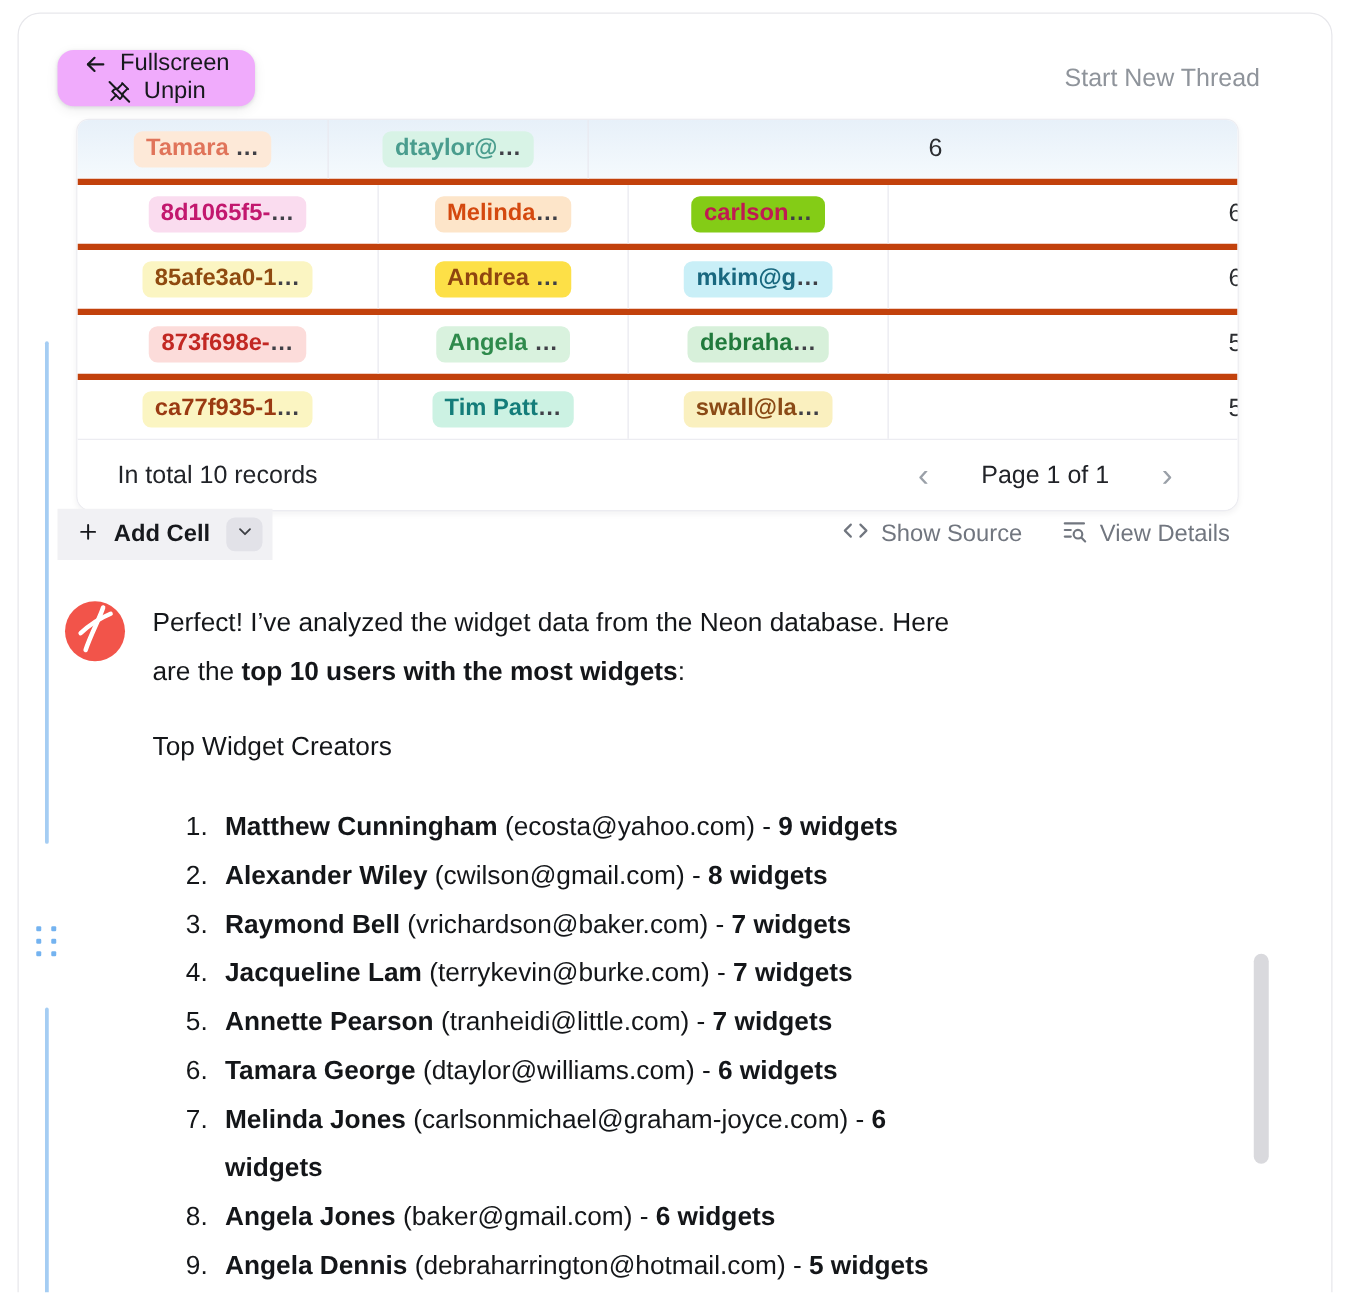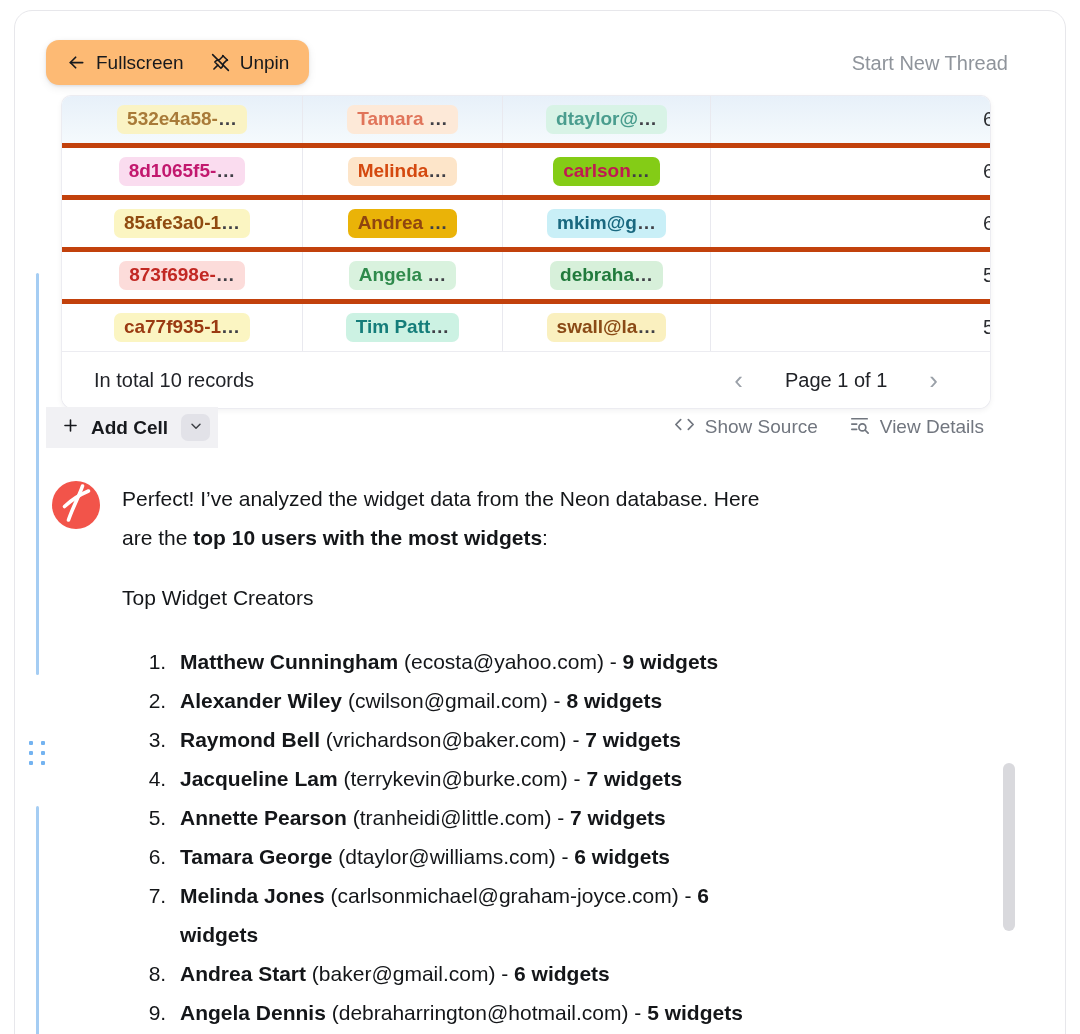--- a/index.html
+++ b/index.html
@@ -3,21 +3,21 @@
 <meta charset="utf-8">
 <style>
   html,body{margin:0;padding:0;background:#ffffff;}
   body{width:1080px;height:1034px;overflow:hidden;font-family:"Liberation Sans",sans-serif;-webkit-font-smoothing:antialiased;color:#17191c;}
   .canvas{position:relative;width:1080px;height:1034px;overflow:hidden;background:#fff;}
 
   
   .thread-panel{position:absolute;left:14px;top:10px;width:1050px;height:1400px;background:#fff;border:1px solid #e7e7eb;border-radius:18px;}
 
   
-  .toolbar-pill{position:absolute;left:46px;top:40px;height:45px;background:#fdba74;border-radius:13px;box-shadow:0 1px 3px rgba(20,20,35,.10),0 3px 10px rgba(20,20,35,.07);display:flex;align-items:center;padding:0 20px;gap:26px;z-index:5;}
+  .toolbar-pill{position:absolute;left:46px;top:40px;height:45px;background:#f0abfc;border-radius:13px;box-shadow:0 1px 3px rgba(20,20,35,.10),0 3px 10px rgba(20,20,35,.07);display:flex;align-items:center;padding:0 20px;z-index:5;flex-direction:column;}
   .tb-btn{display:flex;align-items:center;gap:9px;font-size:19px;font-weight:500;color:#17191d;cursor:pointer;white-space:nowrap;}
   .tb-btn svg{display:block;}
 
   .start-thread{position:absolute;top:52px;right:72px;font-size:20px;font-weight:500;color:#8f949b;cursor:pointer;}
 
   
   .table-card{position:absolute;left:62px;top:96px;width:928px;border-radius:9px 9px 11px 11px;background:#fff;box-shadow:0 0 0 1px #ececf1,0 2px 6px rgba(25,25,40,.07);overflow:hidden;}
   .t-row{display:flex;height:47px;align-items:center;background:#fff;}
   .t-row + .t-row{border-top:5px solid #c2410c;}
   .t-row.selected{background:linear-gradient(180deg,#e7f0f9 0%,#f5fafd 100%);}
@@ -93,23 +93,20 @@
       </span>
       <span>Unpin</span>
     </div>
   </div>
 
   <div class="start-thread">Start New Thread</div>
 
   <div class="table-card">
     <div>
   <div class="t-row selected">
-    <div class="t-cell c1">
-            <span class="pill" style="background: rgb(250, 243, 196); color: rgb(168, 122, 56);"><span class="pv">532e4a58-</span><span class="pe">…</span></span>
-          </div>
     <div class="t-cell c2">
             <span class="pill" style="background: rgb(253, 233, 216); color: rgb(224, 116, 90);"><span class="pv">Tamara </span><span class="pe">…</span></span>
           </div>
     <div class="t-cell c3">
             <span class="pill" style="background: rgb(216, 243, 230); color: rgb(74, 157, 142);"><span class="pv">dtaylor@</span><span class="pe">…</span></span>
           </div>
     <div class="t-cell c4">
             <span class="t-num">6</span>
           </div>
   </div>
@@ -127,21 +124,21 @@
     <div class="t-cell c4">
             <span class="t-num">6</span>
           </div>
   </div>
 
   <div class="t-row">
     <div class="t-cell c1">
             <span class="pill" style="background: rgb(251, 245, 194); color: rgb(143, 74, 16);"><span class="pv">85afe3a0-1</span><span class="pe">…</span></span>
           </div>
     <div class="t-cell c2">
-            <span class="pill" style="background: #eab308; color: rgb(143, 69, 16);"><span class="pv">Andrea </span><span class="pe">…</span></span>
+            <span class="pill" style="background: #fde047; color: rgb(143, 69, 16);"><span class="pv">Andrea </span><span class="pe">…</span></span>
           </div>
     <div class="t-cell c3">
             <span class="pill" style="background: rgb(201, 239, 247); color: rgb(25, 104, 127);"><span class="pv">mkim@g</span><span class="pe">…</span></span>
           </div>
     <div class="t-cell c4">
             <span class="t-num">6</span>
           </div>
   </div>
 
   <div class="t-row">
@@ -244,21 +241,21 @@
   <li><b class="li-name">Raymond Bell</b><span class="li-sep1"> (</span><span class="li-email">vrichardson@baker.com</span><span class="li-sep2">) - </span><b class="li-count">7 widgets</b></li>
 
   <li><b class="li-name">Jacqueline Lam</b><span class="li-sep1"> (</span><span class="li-email">terrykevin@burke.com</span><span class="li-sep2">) - </span><b class="li-count">7 widgets</b></li>
 
   <li><b class="li-name">Annette Pearson</b><span class="li-sep1"> (</span><span class="li-email">tranheidi@little.com</span><span class="li-sep2">) - </span><b class="li-count">7 widgets</b></li>
 
   <li><b class="li-name">Tamara George</b><span class="li-sep1"> (</span><span class="li-email">dtaylor@williams.com</span><span class="li-sep2">) - </span><b class="li-count">6 widgets</b></li>
 
   <li><b class="li-name">Melinda Jones</b><span class="li-sep1"> (</span><span class="li-email">carlsonmichael@graham-joyce.com</span><span class="li-sep2">) - </span><b class="li-count">6 widgets</b></li>
 
-  <li><b class="li-name">Andrea Start</b><span class="li-sep1"> (</span><span class="li-email">baker@gmail.com</span><span class="li-sep2">) - </span><b class="li-count">6 widgets</b></li>
+  <li><b class="li-name">Angela Jones</b><span class="li-sep1"> (</span><span class="li-email">baker@gmail.com</span><span class="li-sep2">) - </span><b class="li-count">6 widgets</b></li>
 
   <li><b class="li-name">Angela Dennis</b><span class="li-sep1"> (</span><span class="li-email">debraharrington@hotmail.com</span><span class="li-sep2">) - </span><b class="li-count">5 widgets</b></li>
 </ol>
   </div>
 
   <div class="rail-line rail-a"></div>
   <div class="drag-handle">
       <i></i>
       <i></i>
       <i></i>

